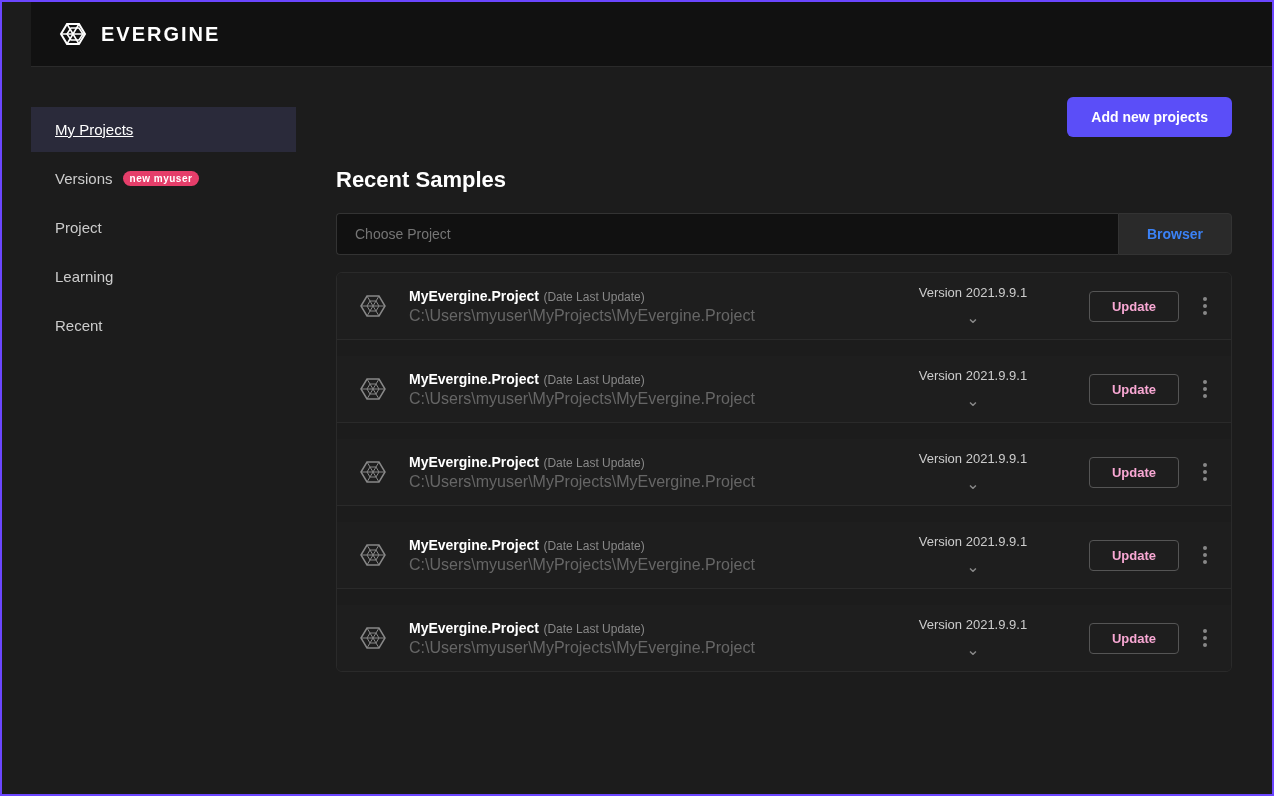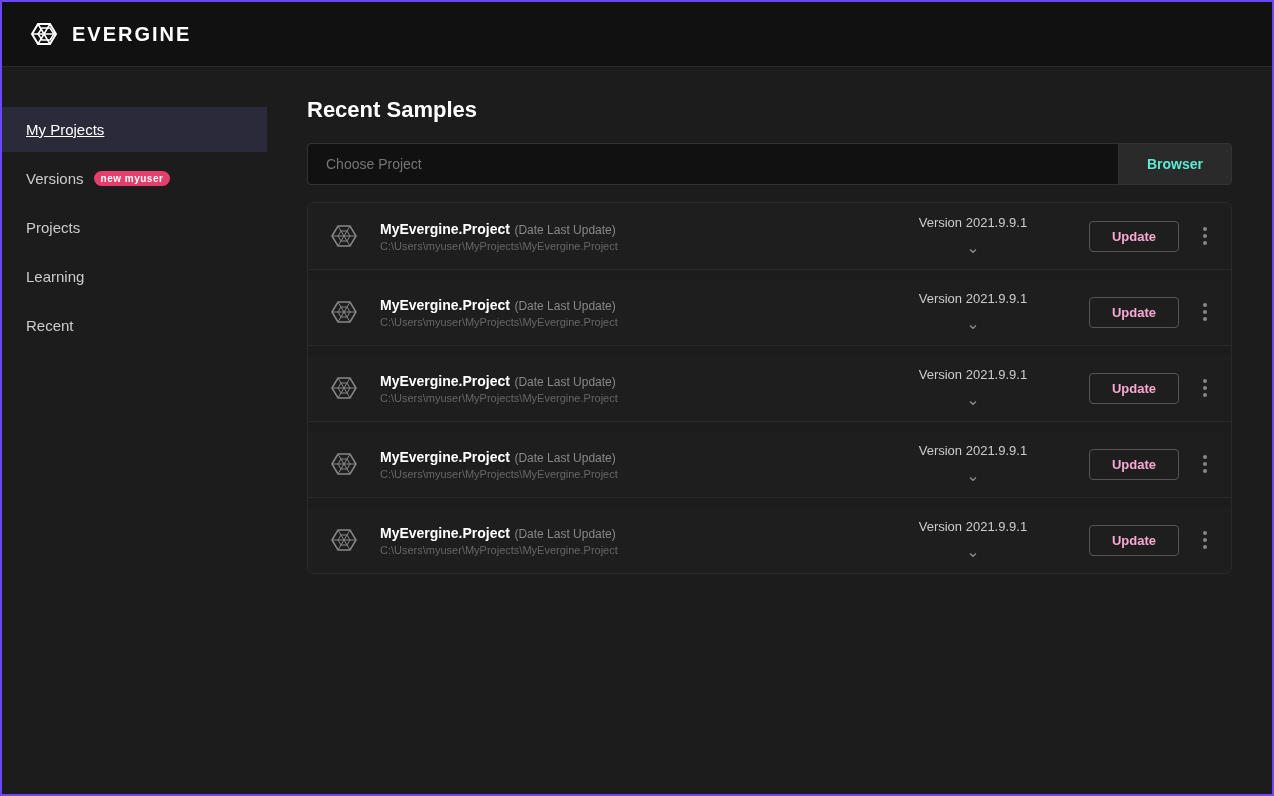--- a/index.html
+++ b/index.html
@@ -10,20 +10,21 @@
       width: 1274px;
       height: 796px;
       overflow: hidden;
       border: 2px solid #6b46ff;
     }
     .app-container {
       display: flex;
       flex-direction: column;
       height: 100%;
       background: #1c1c1c;
+      padding-left: 29px;
     }
     .header {
       background: #111111;
       padding: 0 24px;
       height: 65px;
       display: flex;
       align-items: center;
       border-bottom: 1px solid #2a2a2a;
     }
     .logo-area {
@@ -118,32 +119,32 @@
       border: 1px solid #333333;
       border-right: none;
       color: #999999;
       padding: 12px 18px;
       font-size: 14px;
       outline: none;
       border-radius: 4px 0 0 4px;
     }
     .browser-btn {
       background: #2a2a2a;
-      color: #5eead4;
+      color: #3b82f6;
       border: 1px solid #333333;
       padding: 12px 28px;
       font-size: 14px;
       font-weight: 600;
       cursor: pointer;
       border-radius: 0 4px 4px 0;
     }
     .projects-list {
       display: flex;
       flex-direction: column;
-      gap: 9px;
+      gap: 16px;
       border: 1px solid #2a2a2a;
       border-radius: 6px;
       overflow: hidden;
       margin-top: 17px;
     }
     .project-row {
       display: flex;
       align-items: center;
       background: #1e1e1e;
       border-bottom: 1px solid #2a2a2a;
@@ -165,21 +166,21 @@
       font-size: 14px;
       font-weight: 600;
       color: #ffffff;
     }
     .project-date {
       font-size: 12px;
       color: #888888;
       font-weight: 400;
     }
     .project-path {
-      font-size: 11px;
+      font-size: 16px;
       color: #666666;
       margin-top: 2px;
     }
     .version-area {
       display: flex;
       align-items: center;
       gap: 8px;
       min-width: 200px;
       flex-direction: column;
     }
@@ -249,33 +250,36 @@
       <div class="sidebar-item active">
         <span>My Projects</span>
       </div>
 
       <div class="sidebar-item">
         <span>Versions</span>
         <span class="new-version-badge">new myuser</span>
       </div>
 
       <div class="sidebar-item">
-        <span>Projects</span>
+        <span>Project</span>
       </div>
 
       <div class="sidebar-item">
         <span>Learning</span>
       </div>
 
       <div class="sidebar-item">
         <span>Recent</span>
       </div>
     </div>
 
     <div class="content-area">
+      <div class="content-header">
+        <button class="add-projects-btn">Add new projects</button>
+      </div>
 
       <h2 class="section-title">Recent Samples</h2>
 
       <div class="search-bar-row">
         <input class="project-search" type="text" placeholder="Choose Project" style="">
         <button class="browser-btn">Browser</button>
       </div>
 
       <div class="projects-list">
 

